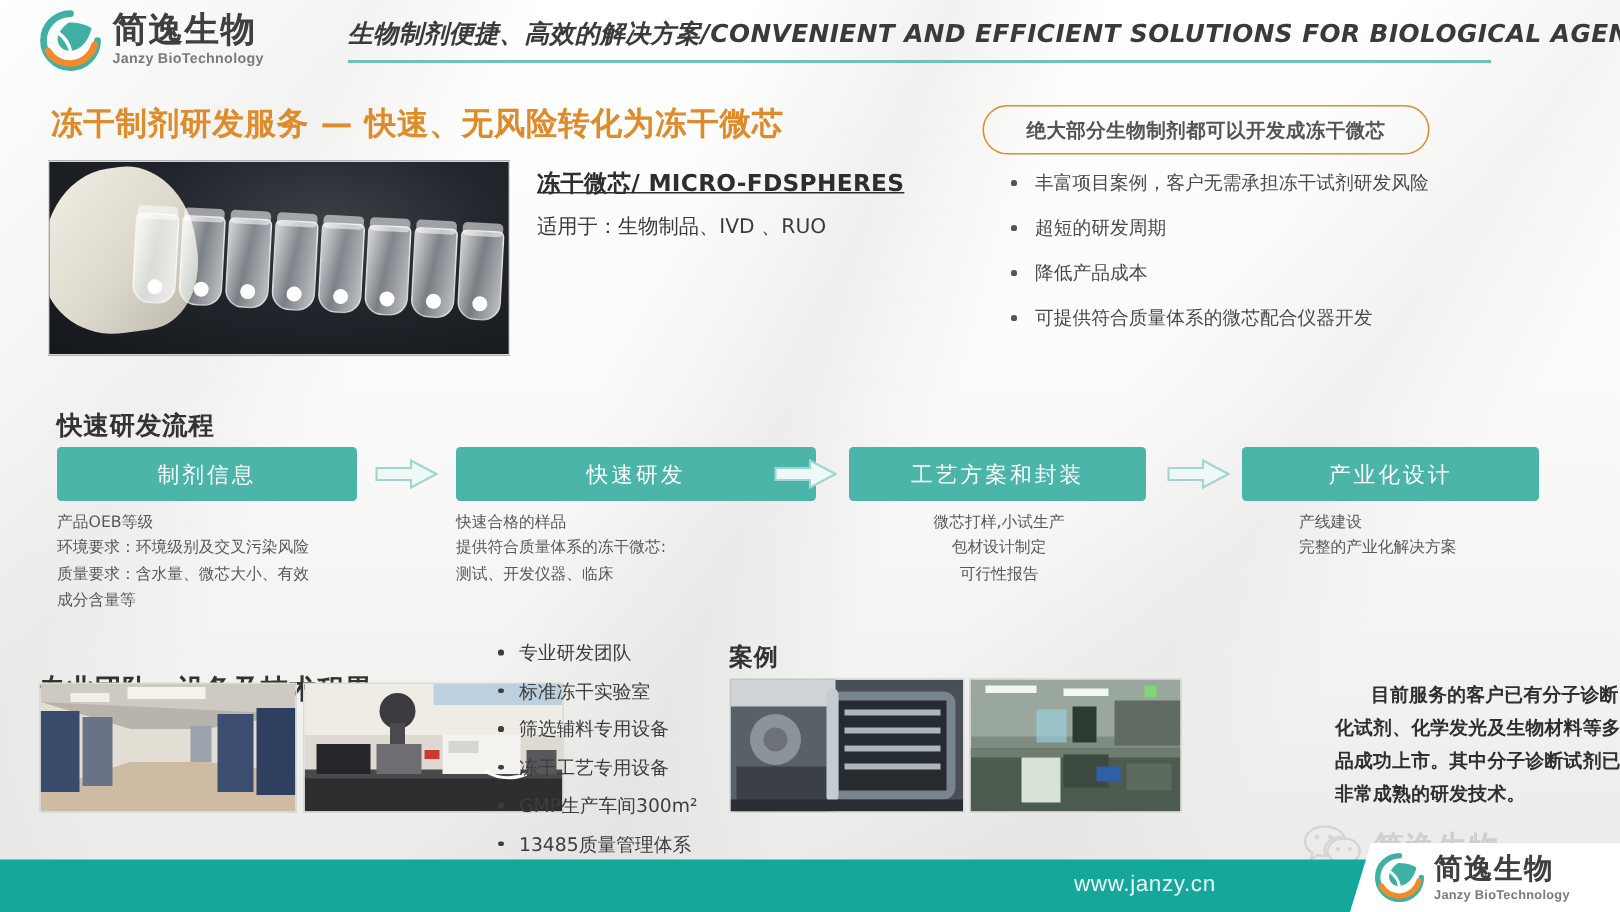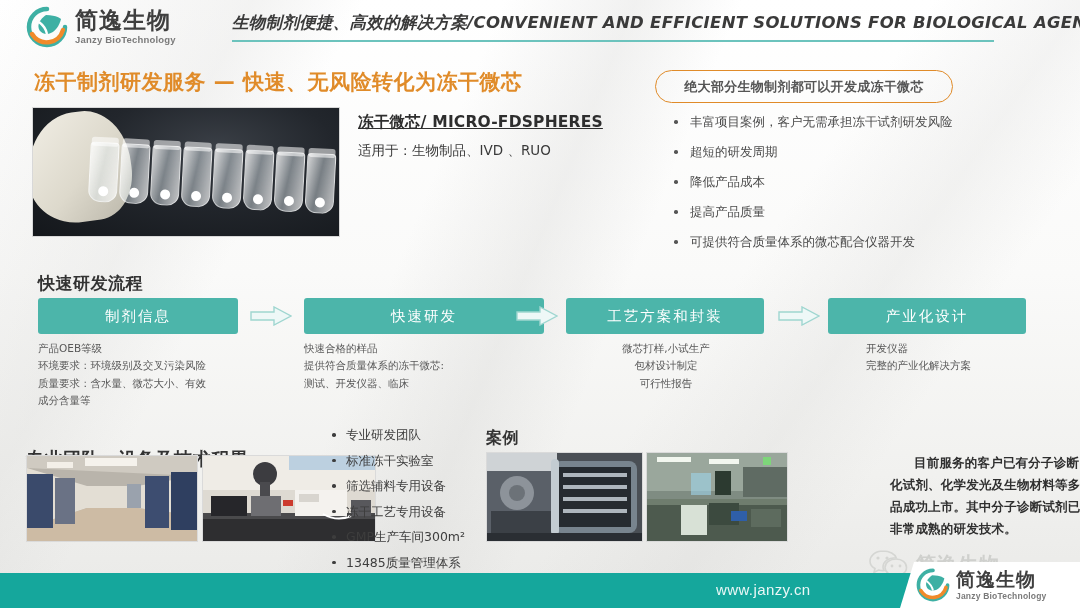--- a/index.html
+++ b/index.html
@@ -182,21 +182,20 @@
 
   <div class="mid">
     <div class="mid-h">冻干微芯/ MICRO-FDSPHERES</div>
     <div class="mid-sub">适用于：生物制品、IVD 、RUO</div>
   </div>
 
   <ul class="rlist">
     <li>丰富项目案例，客户无需承担冻干试剂研发风险</li>
     <li>超短的研发周期</li>
     <li>降低产品成本</li>
-    <li>提高产品质量</li>
     <li>可提供符合质量体系的微芯配合仪器开发</li>
   </ul>
 
   <div class="h2-title" id="proc-title">快速研发流程</div>
   <div id="proc-row">
     <div class="proc-box" style="left:0px;width:200px;">
       <span>制剂信息</span>
     </div>
     <div class="proc-arrow" style="left:212px;">
       <svg viewBox="0 0 42 20" width="42" height="20">
@@ -227,21 +226,21 @@
   <div class="proc-note" style="left:38px;top:340px;width:220px;text-align:left;">产品OEB等级
 环境要求：环境级别及交叉污染风险
 质量要求：含水量、微芯大小、有效
 成分含量等</div>
   <div class="proc-note" style="left:304px;top:340px;width:230px;text-align:left;">快速合格的样品
 提供符合质量体系的冻干微芯:
 测试、开发仪器、临床</div>
   <div class="proc-note" style="left:566px;top:340px;width:200px;text-align:center;">微芯打样,小试生产
 包材设计制定
 可行性报告</div>
-  <div class="proc-note" style="left:866px;top:340px;width:200px;text-align:left;">开发仪器
+  <div class="proc-note" style="left:866px;top:340px;width:200px;text-align:left;">产线建设
 完整的产业化解决方案</div>
 
   <div class="h2-title" id="team-title">专业团队、设备及技术积累</div>
 
   <div class="photo" id="photo-corridor">
     <svg viewBox="0 0 170 85" width="170" height="85" preserveAspectRatio="none">
       <rect width="170" height="85" fill="#b9b4ab"></rect>
       <polygon points="0,0 170,0 170,20 0,12" fill="#cfcac1"></polygon>
       <polygon points="0,12 60,30 110,30 170,20 170,60 110,52 60,52 0,72" fill="#e3ded4"></polygon>
       <polygon points="0,72 60,52 110,52 170,60 170,85 0,85" fill="#cdbba4"></polygon>

